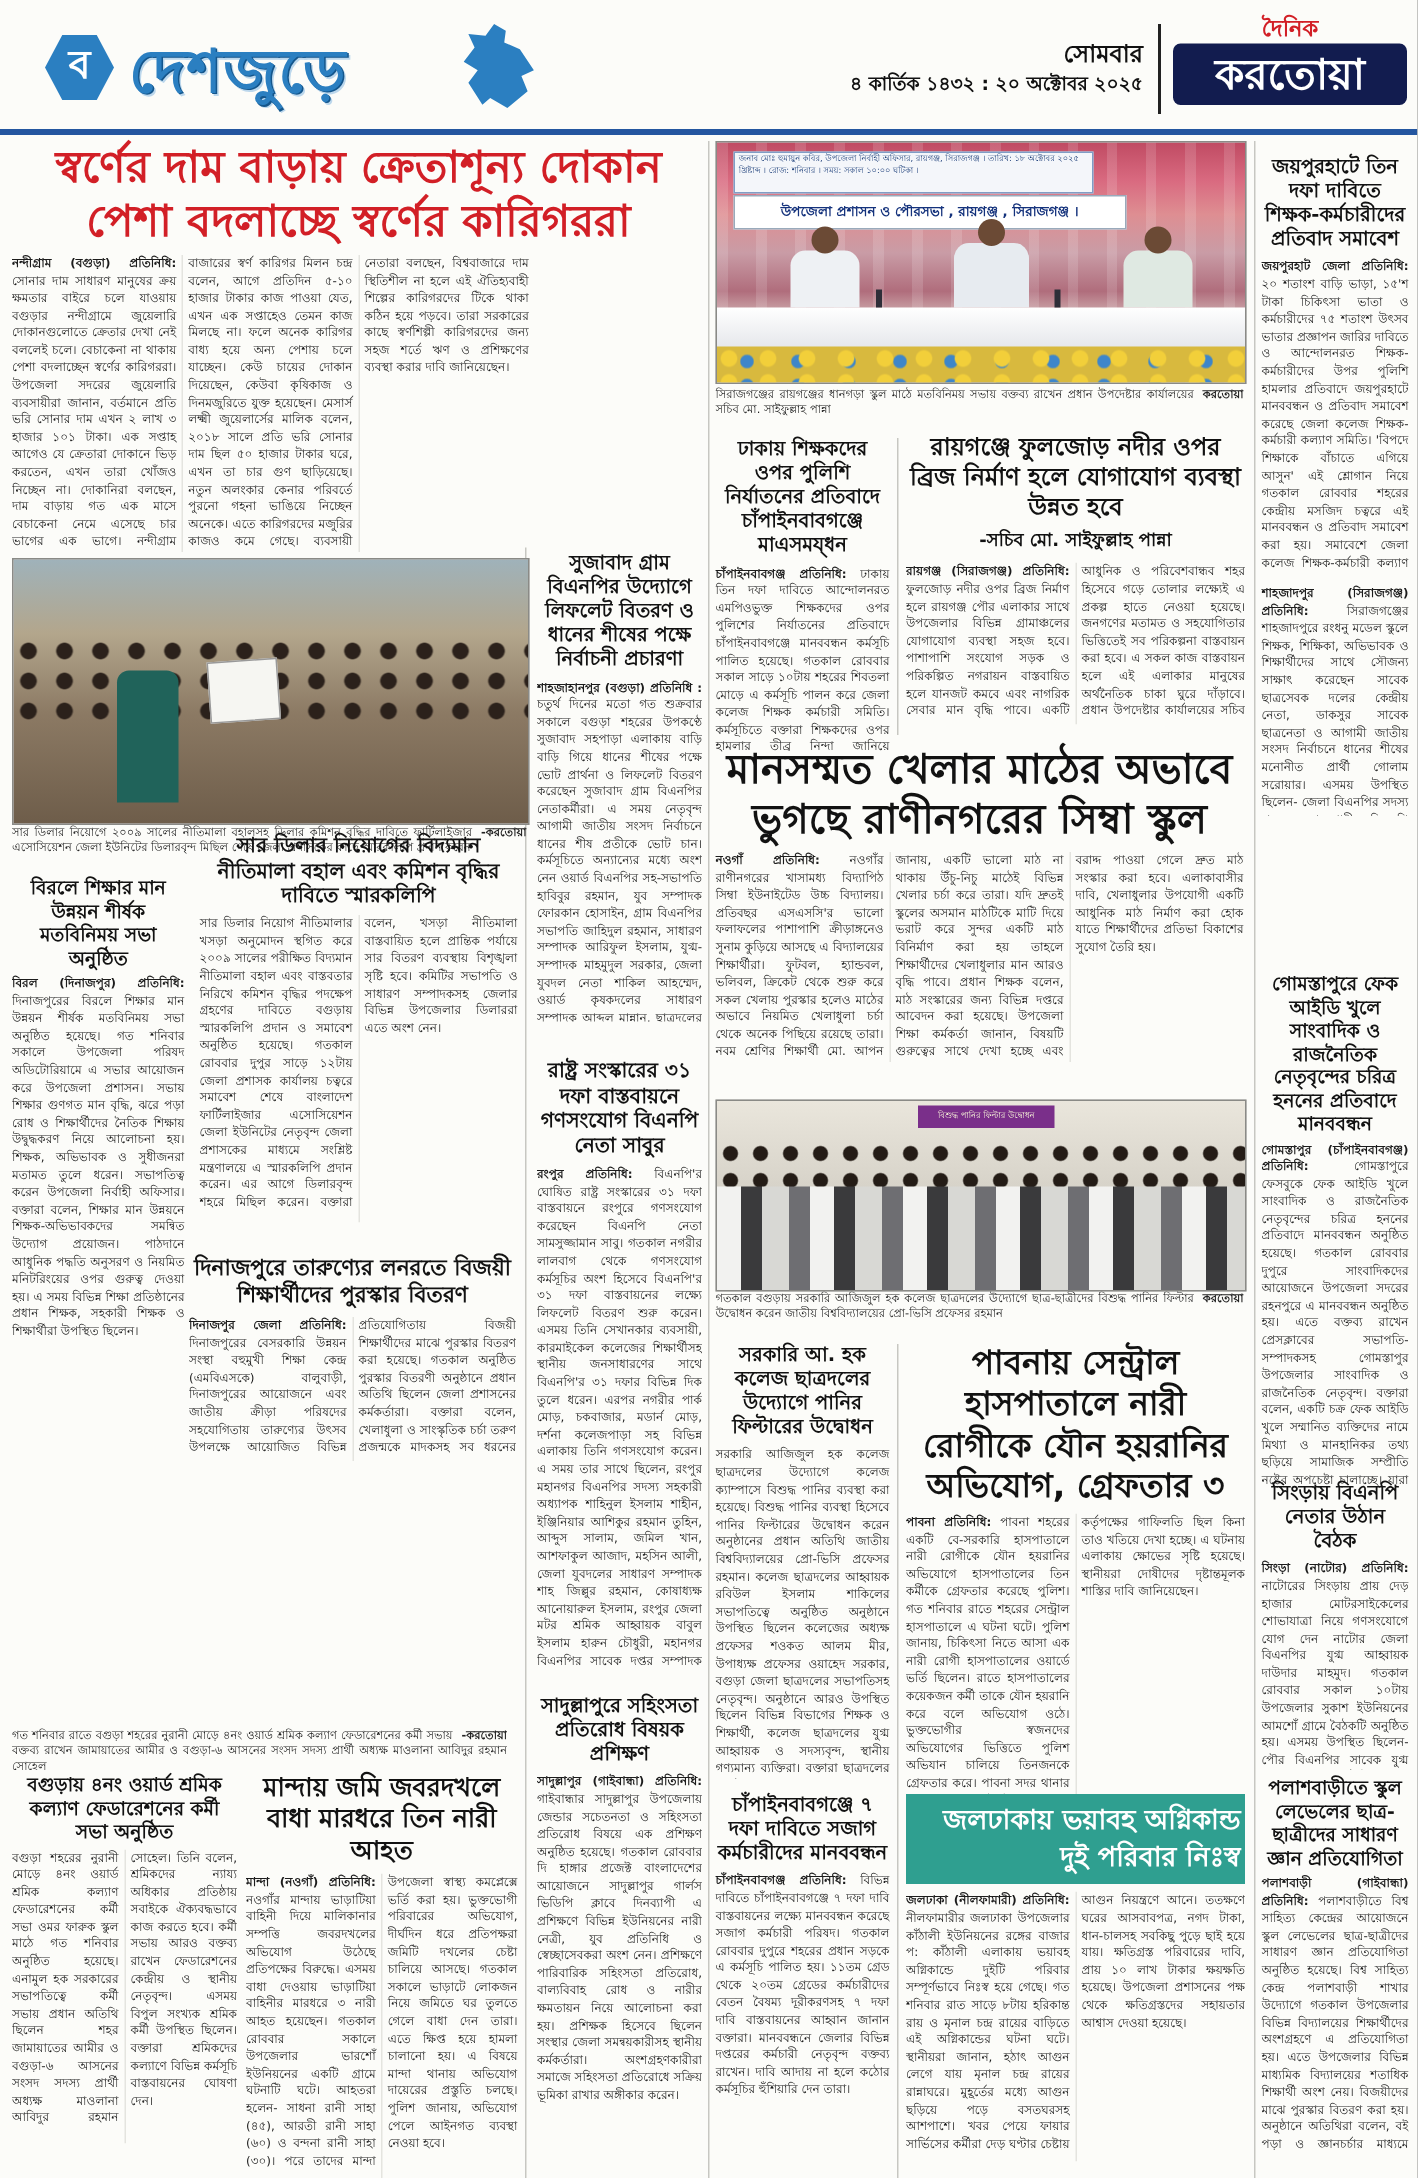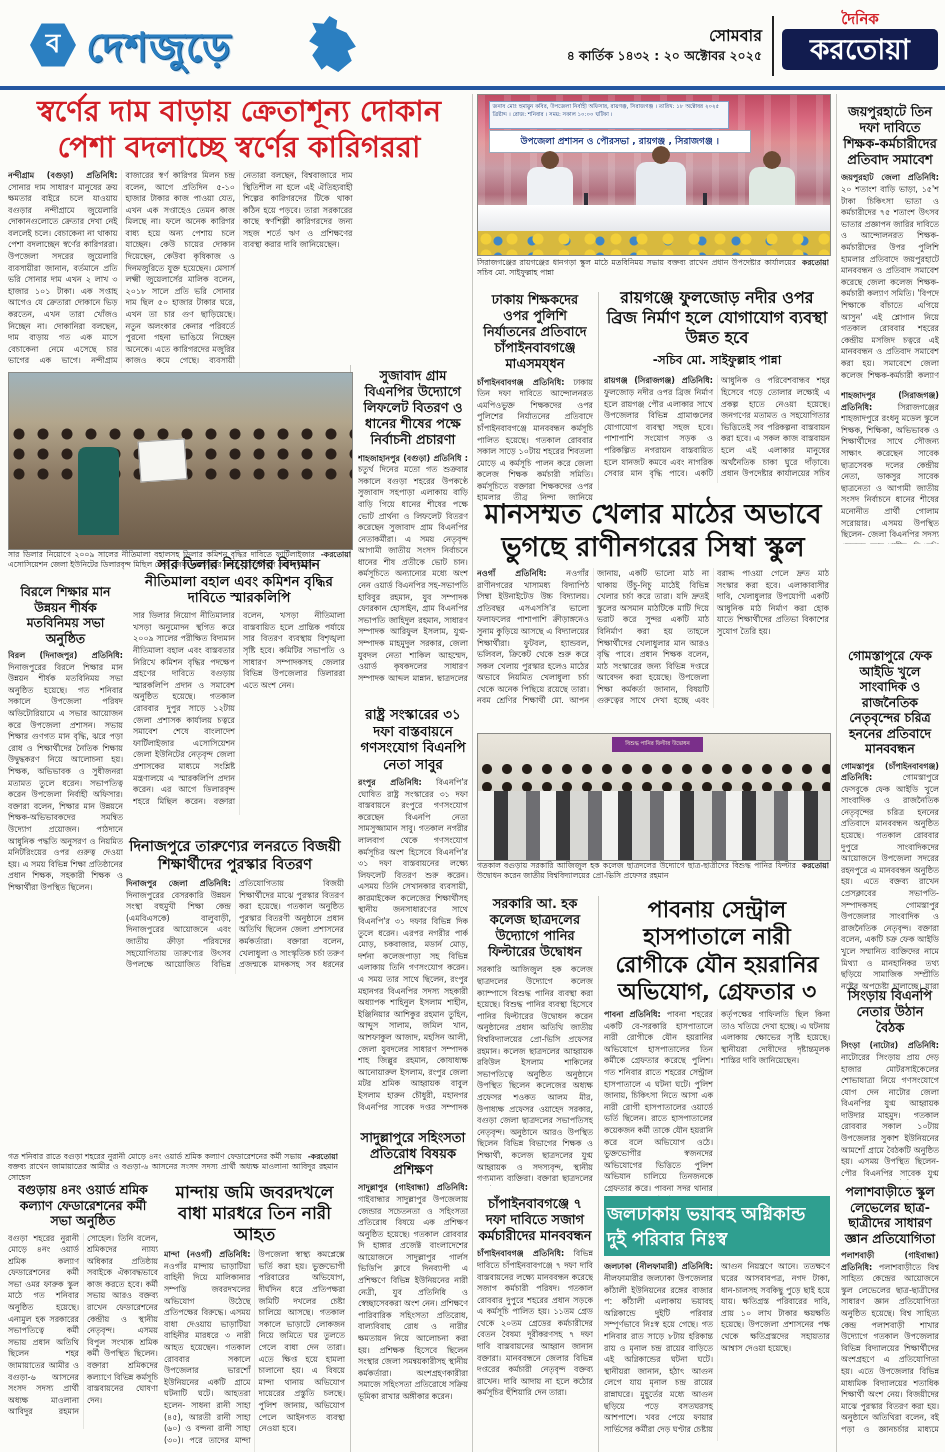--- a/index.html
+++ b/index.html
@@ -27,21 +27,21 @@
   .hl{margin:0 0 4px;text-align:center;font-weight:700;color:#121212;line-height:1.24}
   .hl.red{color:#d21f26}
   .bt{margin:0;font-size:8px;line-height:1.45;text-align:justify;color:#1c1c1c;overflow:hidden;
       column-gap:8px;column-rule:1px solid #e4e4df;column-fill:auto}
   .bt b{font-weight:700}
   .cols-2{columns:2}.cols-3{columns:3}.cols-4{columns:4}
   .byline{font-weight:700;text-align:center;font-size:12px;margin:0 0 4px;color:#111}
   .cap{position:absolute;margin:0;font-size:7.6px;line-height:1.35;text-align:justify;color:#222;overflow:hidden}
   .cap .credit{font-weight:700;float:right;margin-left:6px;white-space:nowrap}
   .vrule{position:absolute;width:1px;background:#c7c7c2}
-  .jal-box{background:#2f9f90;color:#fff;text-align:left;font-weight:700;font-size:18px;
+  .jal-box{background:#2f9f90;color:#fff;text-align:right;font-weight:700;font-size:18px;
            line-height:1.4;padding:5px 3px;margin:0 0 5px}
   
   .photo{position:absolute;margin:0;overflow:hidden;border:1px solid #8a8a86;background:#ccc}
   
   .pm-bg{position:absolute;inset:0;
      background:linear-gradient(180deg,#c04b63 0%,#d96a80 16%,#de8e92 30%,#c99ca6 46%,#b06d7c 62%,#e8e1d8 80%,#d8d4cc 100%)}
   .pm-curtain{position:absolute;inset:0;background:repeating-linear-gradient(90deg,rgba(255,255,255,.14) 0 7px,rgba(0,0,0,0) 7px 26px)}
   .pm-board{position:absolute;left:3%;top:4%;width:66%;height:15%;background:#f4f6fa;border:1px solid #7f9dc6;
             font-size:5.5px;color:#1d3f7a;padding:1px 3px;overflow:hidden;line-height:1.3}
   .pm-banner{position:absolute;left:3%;top:22%;width:74%;height:13%;background:#fff;border:1px solid #9ab;

